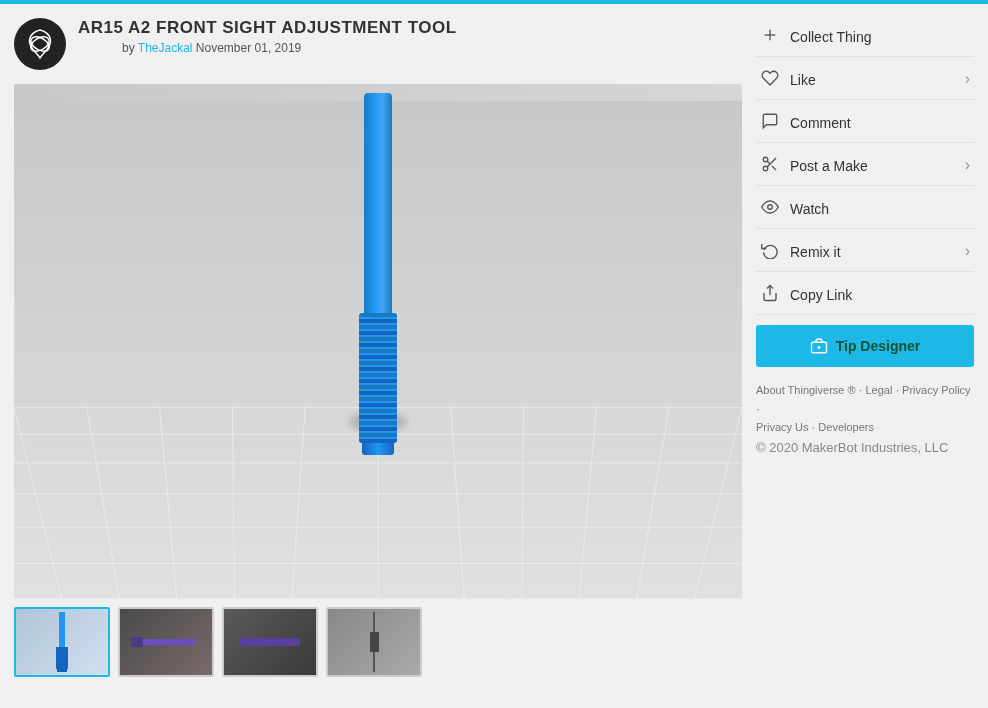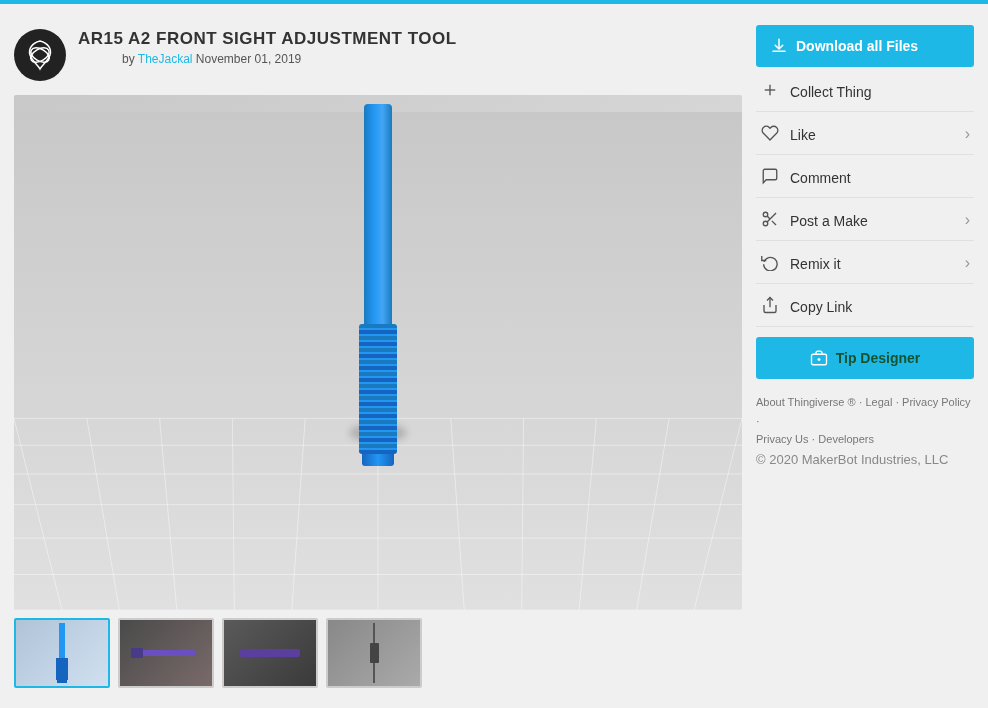--- a/index.html
+++ b/index.html
@@ -15,21 +15,20 @@
     .top-bar {
       height: 4px;
       background: #1eb8e7;
     }
 
     .main-layout {
       display: flex;
       padding: 10px 14px;
       gap: 14px;
       background: #f0f0f0;
-      margin-top: 11px;
     }
 
     
     .left-content {
       flex: 1;
       min-width: 0;
     }
 
     .title-section {
       display: flex;
@@ -378,27 +377,20 @@
             <rect x="8" y="20" width="9" height="20" rx="1" fill="#444"></rect>
           </svg>
         </div>
       </div>
     </div>
 
   </div>
 
   <div class="right-sidebar">
 
-    <button class="btn-download">
-      <svg class="icon-white" viewBox="0 0 24 24">
-        <path d="M12 3v12M7 11l5 5 5-5" stroke="white" stroke-width="2" fill="none" stroke-linecap="round" stroke-linejoin="round"></path>
-        <path d="M4 19h16" stroke="white" stroke-width="2" stroke-linecap="round"></path>
-      </svg>
-      <span>Download all Files</span>
-    </button>
 
     <div class="sidebar-item">
       <div class="sidebar-icon">
         <svg class="icon" viewBox="0 0 24 24">
           <line x1="12" y1="5" x2="12" y2="19"></line>
           <line x1="5" y1="12" x2="19" y2="12"></line>
         </svg>
       </div>
       <span>Collect Thing</span>
     </div>
@@ -429,20 +421,29 @@
           <circle cx="6" cy="18" r="3"></circle>
           <line x1="20" y1="4" x2="8.12" y2="15.88"></line>
           <line x1="14.47" y1="14.48" x2="20" y2="20"></line>
           <line x1="8.12" y1="8.12" x2="12" y2="12"></line>
         </svg>
       </div>
       <span>Post a Make</span>
       <span class="arrow">›</span>
     </div>
 
+    <div class="sidebar-item">
+      <div class="sidebar-icon">
+        <svg class="icon" viewBox="0 0 24 24">
+          <path d="M1 12s4-8 11-8 11 8 11 8-4 8-11 8-11-8-11-8z"></path>
+          <circle cx="12" cy="12" r="3"></circle>
+        </svg>
+      </div>
+      <span>Watch</span>
+    </div>
 
     <div class="sidebar-item">
       <div class="sidebar-icon">
         <svg class="icon" viewBox="0 0 24 24">
           <polyline points="1 4 1 10 7 10"></polyline>
           <path d="M3.51 15a9 9 0 1 0 .49-3.14"></path>
         </svg>
       </div>
       <span>Remix it</span>
       <span class="arrow">›</span>

